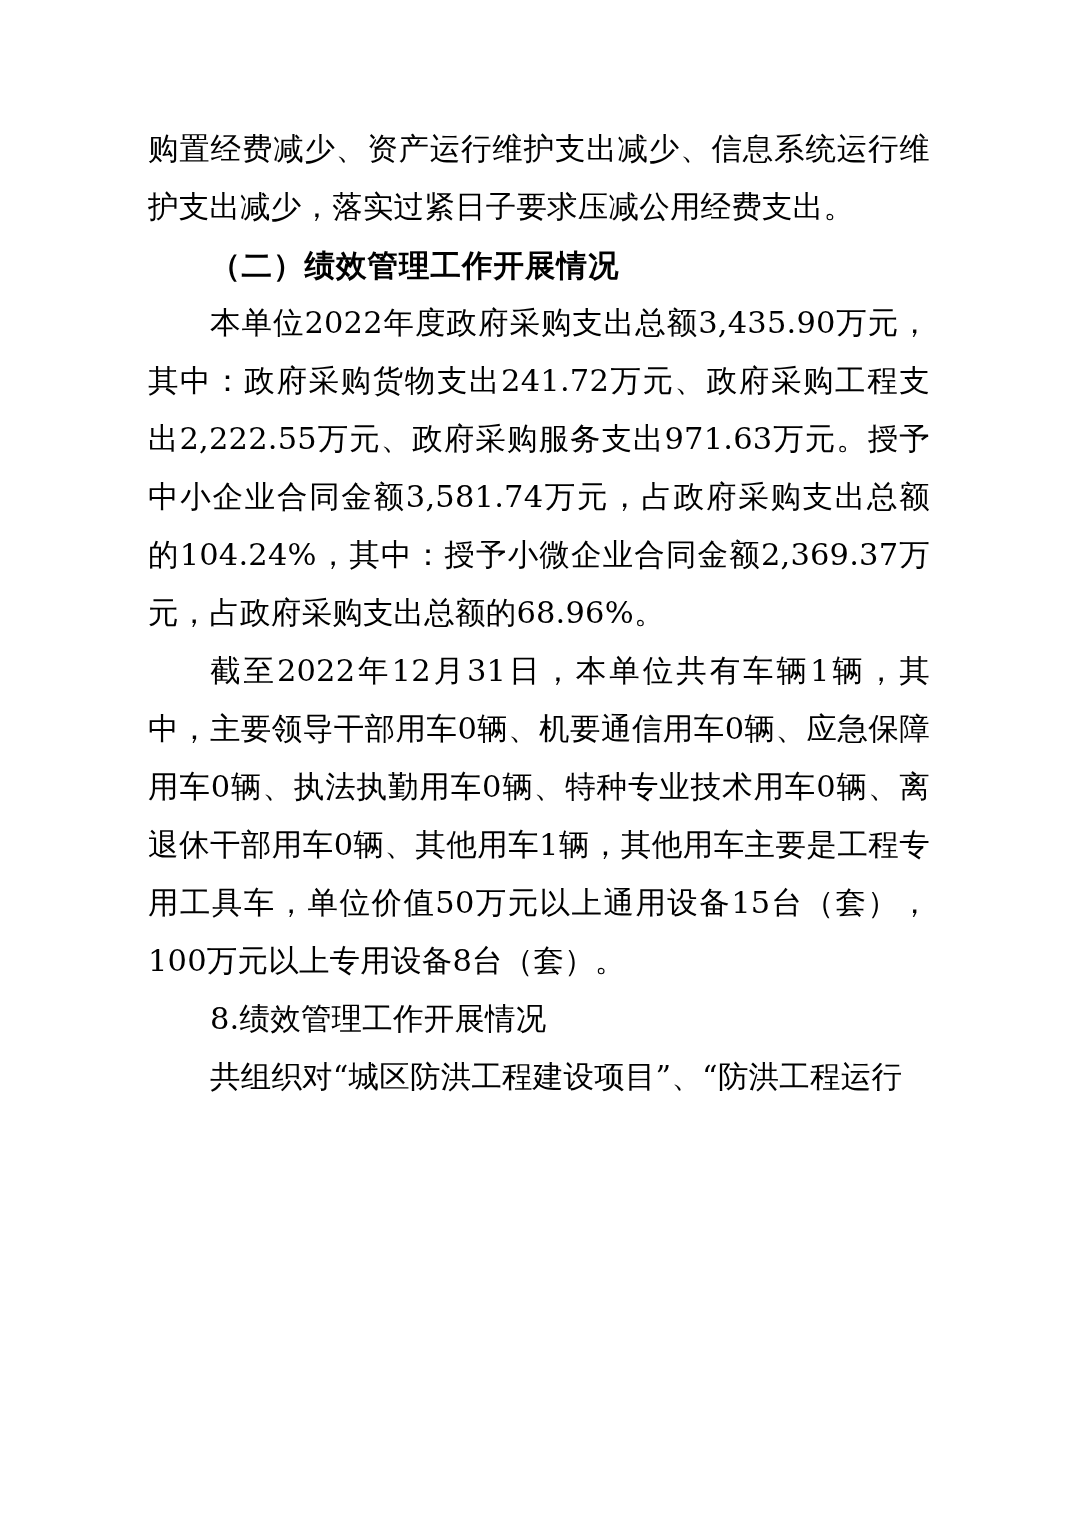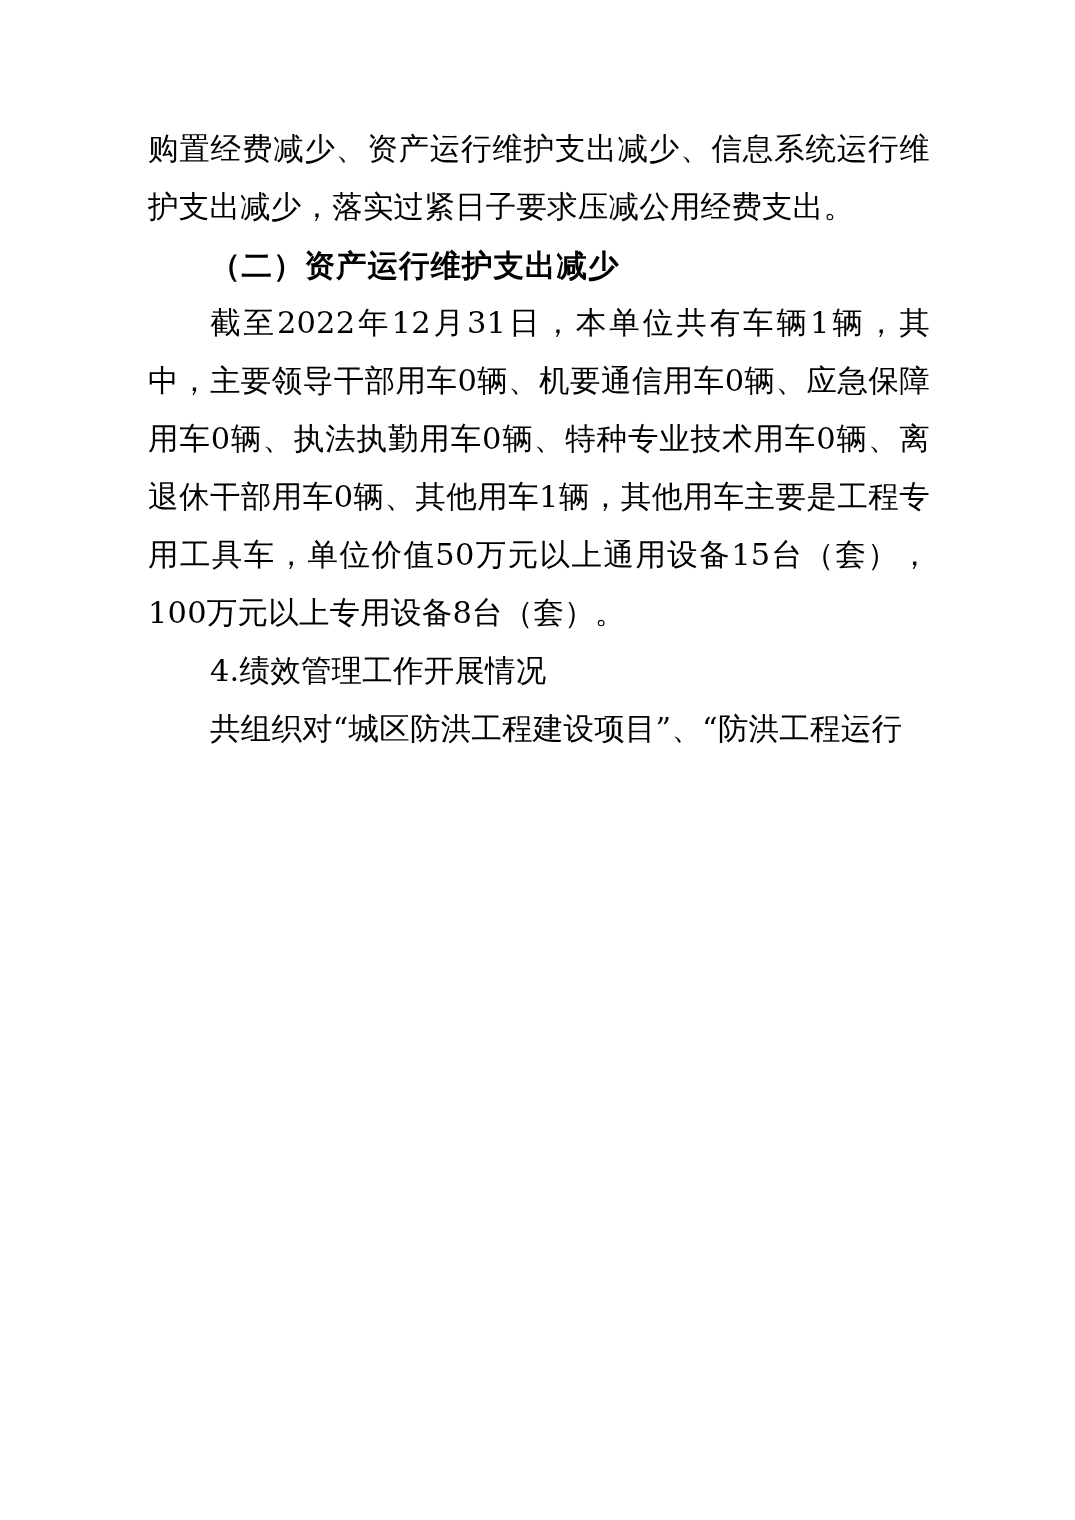--- a/index.html
+++ b/index.html
@@ -45,18 +45,19 @@
   p.sub {
     text-indent: 62px;
   }
 </style>
 </head>
 <body>
 
 <div class="page">
   <div class="content">
     <p class="cont">购置经费减少、资产运行维护支出减少、信息系统运行维护支出减少，落实过紧日子要求压减公用经费支出。</p>
-    <p class="heading">（二）资产运行维护支出减少</p>
+    <p class="heading">（二）绩效管理工作开展情况</p>
+    <p class="body">本单位2022年度政府采购支出总额3,435.90万元，其中：政府采购货物支出241.72万元、政府采购工程支出2,222.55万元、政府采购服务支出971.63万元。授予中小企业合同金额3,581.74万元，占政府采购支出总额的104.24%，其中：授予小微企业合同金额2,369.37万元，占政府采购支出总额的68.96%。</p>
     <p class="body">截至2022年12月31日，本单位共有车辆1辆，其中，主要领导干部用车0辆、机要通信用车0辆、应急保障用车0辆、执法执勤用车0辆、特种专业技术用车0辆、离退休干部用车0辆、其他用车1辆，其他用车主要是工程专用工具车，单位价值50万元以上通用设备15台（套），100万元以上专用设备8台（套）。</p>
-    <p class="sub">4.绩效管理工作开展情况</p>
+    <p class="sub">8.绩效管理工作开展情况</p>
     <p class="body">共组织对“城区防洪工程建设项目”、“防洪工程运行</p>
   </div>
 </div>
 
 </body></html>

